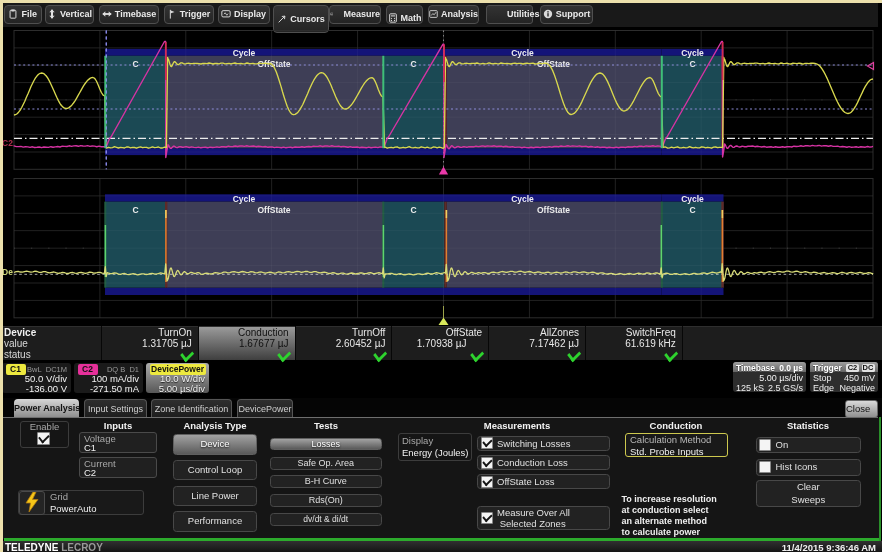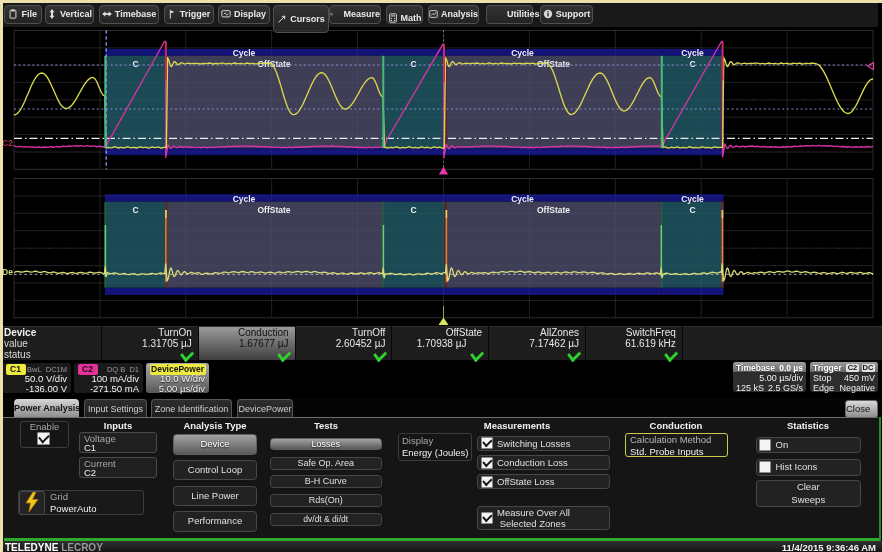--- a/index.html
+++ b/index.html
@@ -363,20 +363,21 @@
 <div style="position:absolute;left:480.5px;top:475.5px;width:12px;height:12px;background:#f4f4f4;border:1px solid #888;border-radius:1px;box-sizing:border-box"></div>
     <div style="position:absolute;left:482.5px;top:477.7px;width:6.5px;height:4px;border-left:2px solid #151515;border-bottom:2px solid #151515;transform:rotate(-45deg) skewX(-6deg)"></div>
 <div style="position:absolute;left:497px;top:474.0px;height:15px;font-size:9.5px;color:#e0e0e0;line-height:15px">OffState Loss</div>
 <div style="position:absolute;left:477px;top:505.5px;width:132.5px;height:24px;background:#222;border:1px solid #484848;border-radius:3.5px;box-sizing:border-box"></div>
 <div style="position:absolute;left:480.5px;top:511.5px;width:12px;height:12px;background:#f4f4f4;border:1px solid #888;border-radius:1px;box-sizing:border-box"></div>
     <div style="position:absolute;left:482.5px;top:513.7px;width:6.5px;height:4px;border-left:2px solid #151515;border-bottom:2px solid #151515;transform:rotate(-45deg) skewX(-6deg)"></div>
 <div style="position:absolute;left:497px;top:508.0px;font-size:9.5px;color:#e0e0e0;line-height:10.5px">Measure Over All<br>&nbsp;Selected Zones</div>
 <div style="position:absolute;left:625px;top:432.5px;width:103px;height:24px;border:1.5px solid #cdc84e;border-radius:3px;box-sizing:border-box;background:#191919"></div>
 <div style="position:absolute;left:630px;top:434px;font-size:9.5px;color:#b8b8b8">Calculation Method</div>
 <div style="position:absolute;left:630px;top:445.5px;font-size:9.5px;color:#f0f0f0">Std. Probe Inputs</div>
+<div style="position:absolute;left:621.5px;top:493.5px;font-size:9px;font-weight:bold;color:#efefef;line-height:11.2px">To increase resolution<br>at conduction select<br>an alternate method<br>to calculate power</div>
 <div style="position:absolute;left:755.5px;top:437px;width:105px;height:15.5px;background:#222;border:1px solid #484848;border-radius:3.5px;box-sizing:border-box"></div>
 <div style="position:absolute;left:759.0px;top:438.75px;width:12px;height:12px;background:#f4f4f4;border:1px solid #888;border-radius:1px;box-sizing:border-box"></div>
 <div style="position:absolute;left:775.5px;top:437px;height:15.5px;font-size:9.5px;color:#e0e0e0;line-height:15.5px">On</div>
 <div style="position:absolute;left:755.5px;top:459px;width:105px;height:16.5px;background:#222;border:1px solid #484848;border-radius:3.5px;box-sizing:border-box"></div>
 <div style="position:absolute;left:759.0px;top:461.25px;width:12px;height:12px;background:#f4f4f4;border:1px solid #888;border-radius:1px;box-sizing:border-box"></div>
 <div style="position:absolute;left:775.5px;top:459px;height:16.5px;font-size:9.5px;color:#e0e0e0;line-height:16.5px">Hist Icons</div>
 <div style="position:absolute;left:756px;top:480px;width:104.5px;height:27px;background:#222222;border:1px solid #484848;border-radius:3.5px;box-sizing:border-box;font-size:9.5px;color:#e0e0e0;text-align:center;line-height:12.5px;">Clear<br>Sweeps</div>
 <div style="position:absolute;left:0;top:541px;width:882px;height:11px;background:linear-gradient(#303030,#151515)"></div>
 <div style="position:absolute;left:5px;top:541.5px;font-size:10px;font-weight:bold;color:#fff">TELEDYNE <span style="color:#999">LECROY</span></div>
 <div style="position:absolute;left:700px;top:542px;width:176px;text-align:right;font-size:9.5px;font-weight:bold;color:#f0f0f0">11/4/2015 9:36:46 AM</div>

